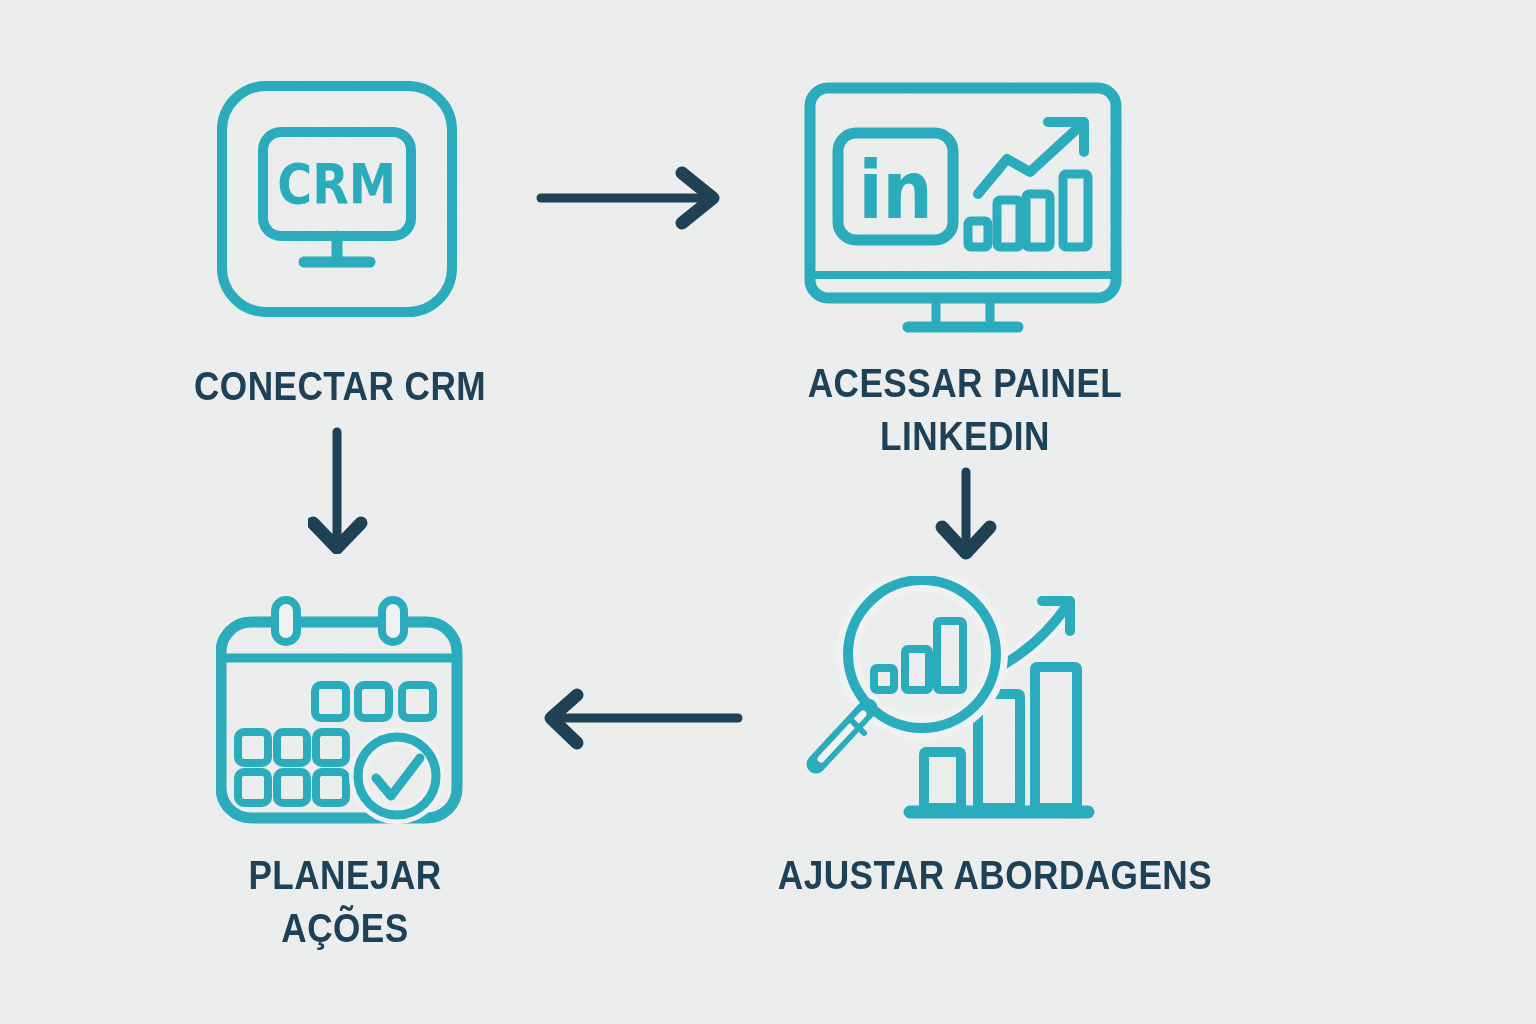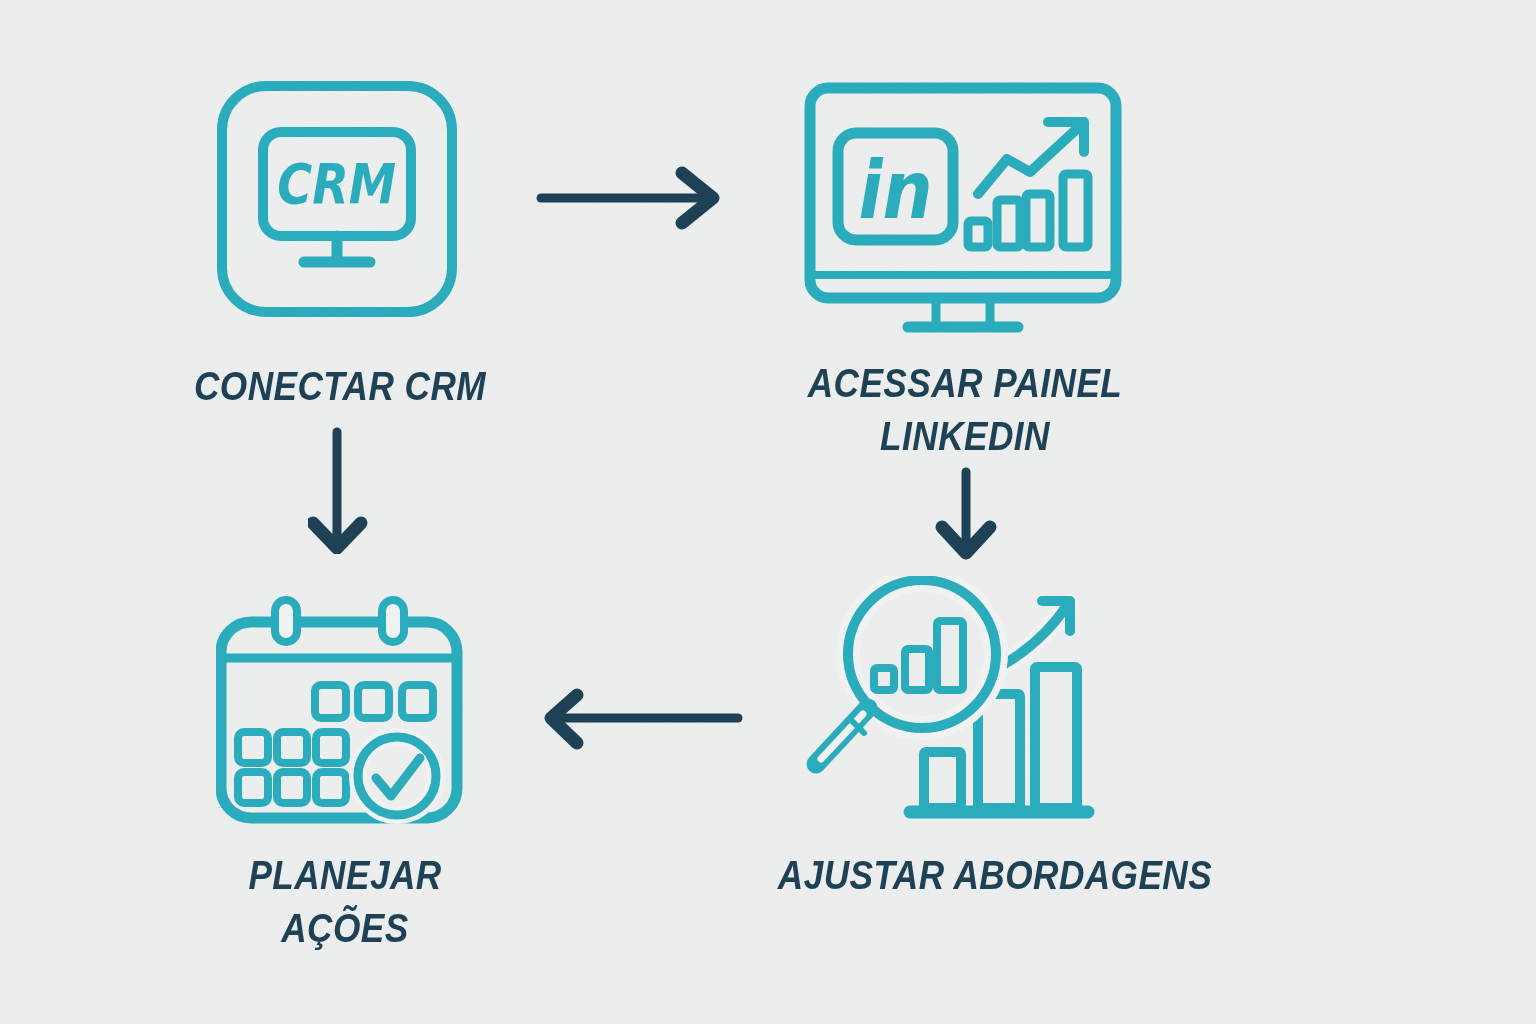--- a/index.html
+++ b/index.html
@@ -1,20 +1,19 @@
 <!DOCTYPE html>
 <html style="--bg: #f0f1f1; --accent: #2aacbc; --ink: #1e4156;"><head>
 <meta charset="utf-8">
 <style>
   html,body{margin:0;padding:0;background:#e8e8e8;}
   .canvas{
     position:relative;width:1536px;height:1024px;overflow:hidden;
     background:var(--bg,#f0f1f1);
     font-family:"Liberation Sans",sans-serif;
-    font-style:italic;
   }
   .noise{position:absolute;left:0;top:0;pointer-events:none;}
   .icon{position:absolute;}
   
   .tl{fill:none;stroke:var(--accent,#2aacbc);stroke-linecap:round;stroke-linejoin:round;}
   .tf{fill:var(--accent,#2aacbc);stroke:none;}
   .nk{fill:none;stroke:var(--ink,#1e4156);stroke-linecap:round;stroke-linejoin:round;}
   .bg{fill:none;stroke:var(--bg,#f0f1f1);stroke-linecap:round;stroke-linejoin:round;}
   .bgf{fill:var(--bg,#f0f1f1);}
   .label{

